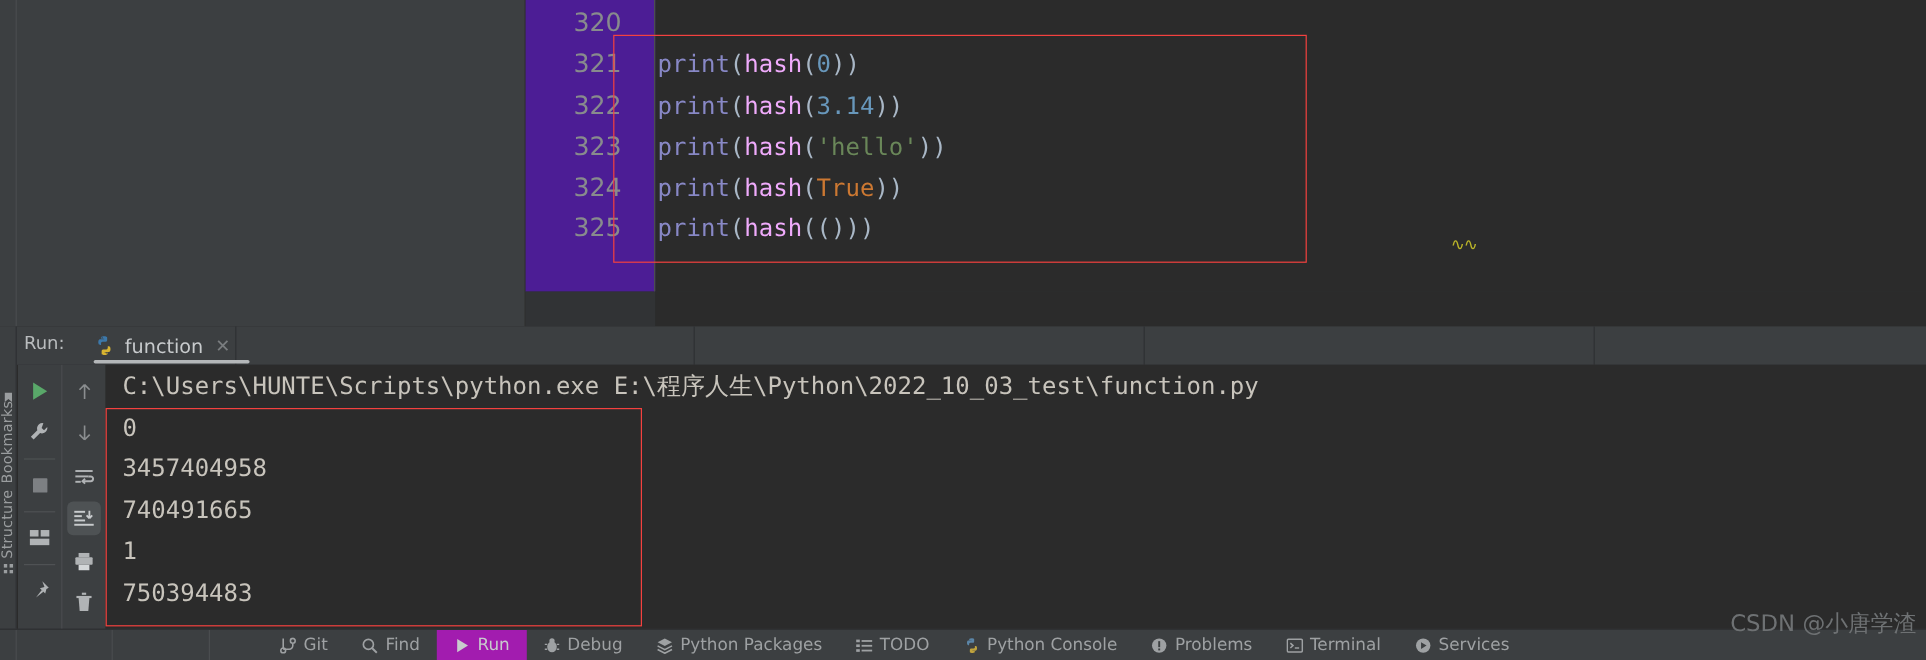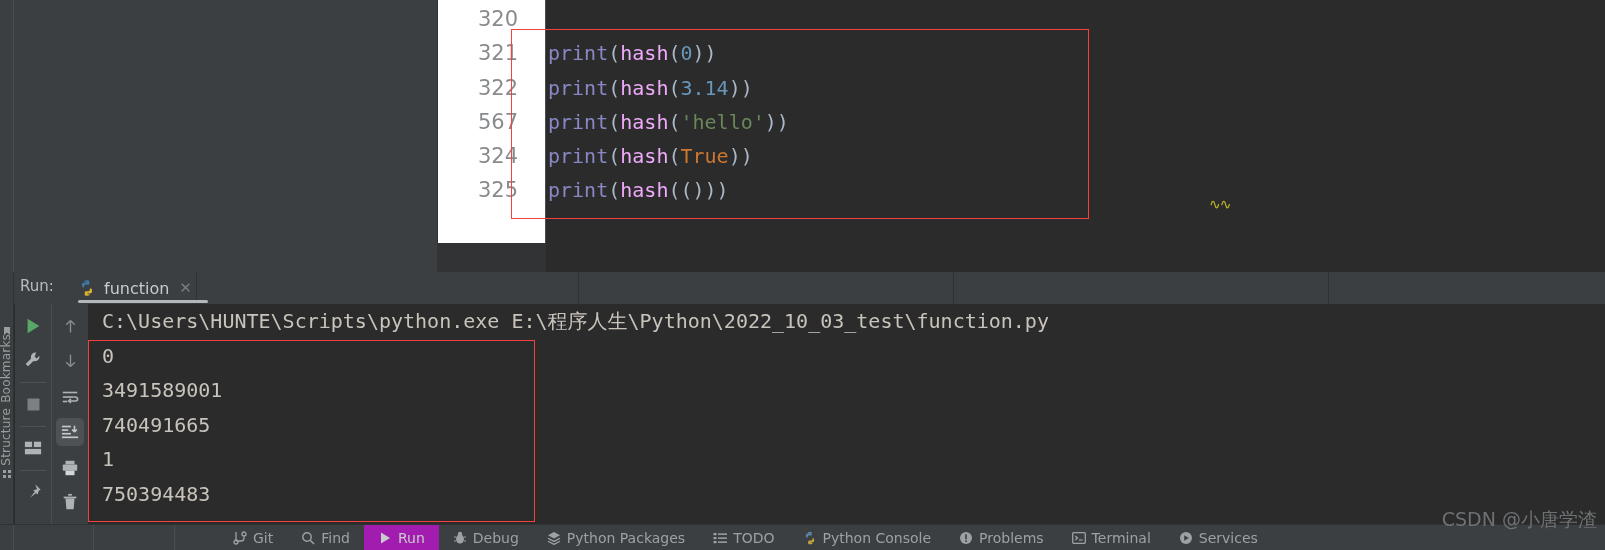--- a/index.html
+++ b/index.html
@@ -24,21 +24,21 @@
   .left-pane-edge {
     position: absolute; left: 0; top: 0; width: 14px; height: 272px;
     background: #3c3f41; border-right: 1px solid #4a4d4f;
   }
   .editor-pane {
     position: absolute; left: 438px; top: 0; width: 1167px; height: 272px;
     background: #2b2b2b;
   }
   .gutter {
     position: absolute; left: 0; top: 0; width: 108px; height: 243px;
-    background: #ffffff;
+    background: #4c1d95;
   }
   .gutter-lines {
     position: absolute; right: 28px; top: 2px;
     text-align: right;
     font-family: "DejaVu Sans", sans-serif;
     font-size: 21px; line-height: 34.3px;
     color: #888b8d;
   }
   .gutter-lines div { height: 34.3px; }
   .code-area {
@@ -190,21 +190,21 @@
     <div class="left-pane">
       <div class="left-pane-edge"></div>
     </div>
 
     <div class="editor-pane">
       <div class="gutter">
         <div class="gutter-lines" id="gutter-lines">
             <div>320</div>
             <div>321</div>
             <div>322</div>
-            <div>567</div>
+            <div>323</div>
             <div>324</div>
             <div>325</div>
           </div>
       </div>
       <div class="gutter-divider"></div>
       <div class="code-area" id="code-area"><div class="line"></div><div class="line"><span class="tok-fn">print</span><span class="tok-pun">(</span><span class="tok-call">hash</span><span class="tok-pun">(</span><span class="tok-num">0</span><span class="tok-pun">))</span></div><div class="line"><span class="tok-fn">print</span><span class="tok-pun">(</span><span class="tok-call">hash</span><span class="tok-pun">(</span><span class="tok-num">3.14</span><span class="tok-pun">))</span></div><div class="line"><span class="tok-fn">print</span><span class="tok-pun">(</span><span class="tok-call">hash</span><span class="tok-pun">(</span><span class="tok-str">'hello'</span><span class="tok-pun">))</span></div><div class="line"><span class="tok-fn">print</span><span class="tok-pun">(</span><span class="tok-call">hash</span><span class="tok-pun">(</span><span class="tok-kw">True</span><span class="tok-pun">))</span></div><div class="line"><span class="tok-fn">print</span><span class="tok-pun">(</span><span class="tok-call">hash</span><span class="tok-pun">(()</span><span class="tok-pun">))</span></div></div>
       <div class="squiggle">∿∿</div>
       <div class="editor-bottom-strip">
         <div class="right-fill"></div>
       </div>
@@ -323,21 +323,21 @@
     </div>
     <div class="tbtn" style="top:184px">
       <svg viewBox="0 0 20 20" width="18" height="18">
         <rect x="3" y="4" width="14" height="2" fill="#b0b3b5"></rect>
         <rect x="8" y="1" width="4" height="2" fill="#b0b3b5"></rect>
         <path d="M5 6h10l-1 12H6z" fill="#b0b3b5"></path>
       </svg>
     </div>
   </div>
 
-  <div class="console" id="console"><div class="cline">C:\Users\HUNTE\Scripts\python.exe E:\程序人生\Python\2022_10_03_test\function.py</div><div class="cline">0</div><div class="cline">3491589001</div><div class="cline">740491665</div><div class="cline">1</div><div class="cline">750394483</div></div>
+  <div class="console" id="console"><div class="cline">C:\Users\HUNTE\Scripts\python.exe E:\程序人生\Python\2022_10_03_test\function.py</div><div class="cline">0</div><div class="cline">3457404958</div><div class="cline">740491665</div><div class="cline">1</div><div class="cline">750394483</div></div>
   <div class="red-box-console"></div>
 
   <div class="statusbar">
     <div class="status-spacer-a"></div>
     <div class="status-spacer-b"></div>
     <div class="status-spacer-c"></div>
     <div id="statusbar-items" style="display:flex; align-items:flex-start;">
         <div class="sitem">
           <span class="sicon"><svg viewBox="0 0 14 14" width="14" height="14">
               <path d="M3 1v8M3 9a2 2 0 1 0 0 4 2 2 0 0 0 0-4zM11 1a2 2 0 1 0 0 4 2 2 0 0 0 0-4zM11 5v2a3 3 0 0 1-3 3H3" stroke="#9ea1a3" stroke-width="1.3" fill="none"></path>

